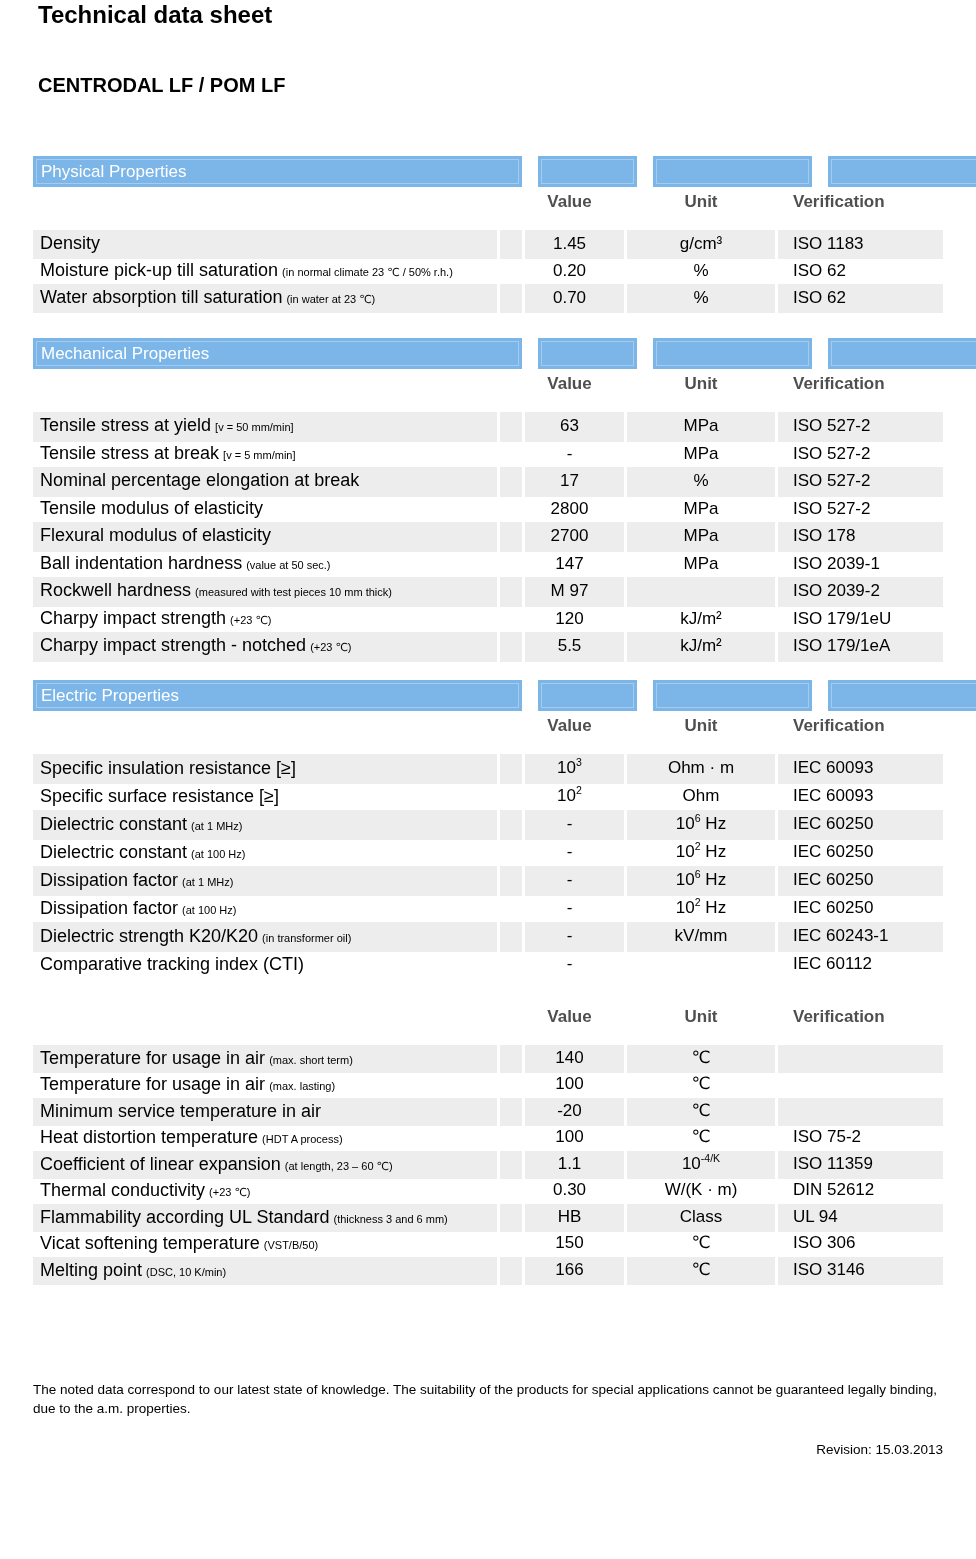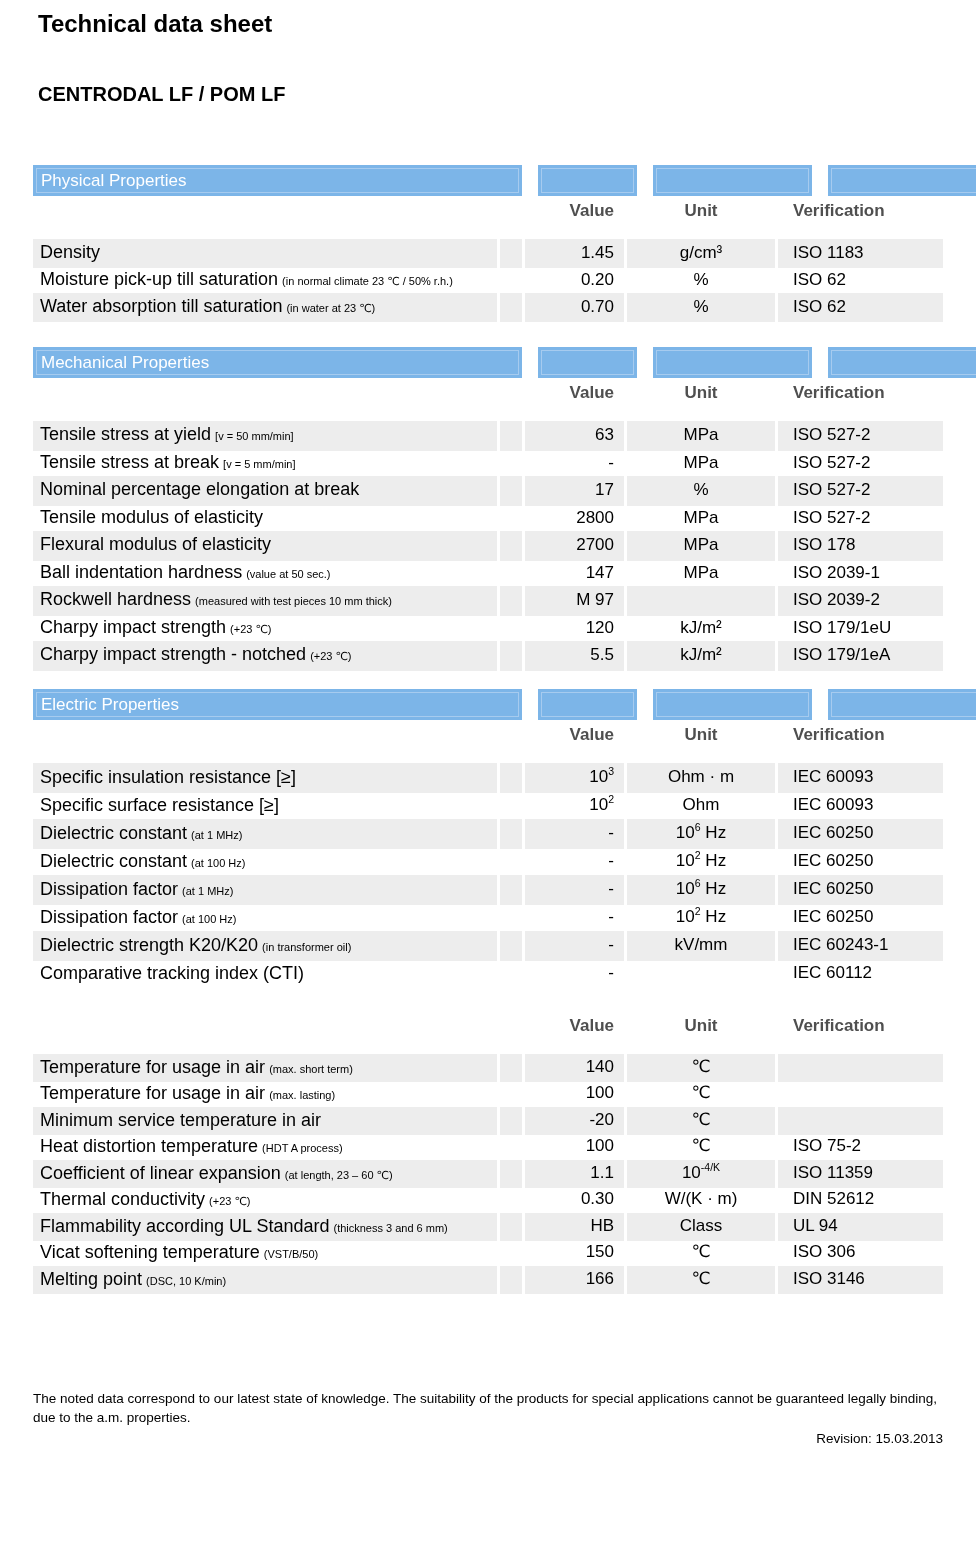--- a/index.html
+++ b/index.html
@@ -5,57 +5,57 @@
   html,body{margin:0;padding:0;background:#fff;}
   body{
     width:976px;height:1559px;overflow:hidden;
     font-family:"Liberation Sans","DejaVu Sans",sans-serif;
     color:#000;
     --blue:#7cb5e8;
     --blue-border:#a6cbef;
     --shade:#ededed;
     --colhead:#4f4f4f;
   }
-  .page{width:910px;margin-left:33px;padding-top:10px;}
+  .page{width:910px;margin-left:33px;padding-top:1px;}
   .doc-title{font-size:24px;line-height:28px;font-weight:bold;margin:0 0 0 5px;}
   .product-title{font-size:20px;line-height:24px;font-weight:bold;margin:44px 0 8px 5px;}
   #sections{margin-top:59px;}
 
   
   .bar{display:grid;grid-template-columns:489px 99px 159px 154px;column-gap:16px;height:14px;}
   .bar-cell{position:relative;background:var(--blue);}
   .bar-cell::after{content:"";position:absolute;inset:3px;border:1px solid var(--blue-border);pointer-events:none;}
   .bar-title{color:#fff;font-size:17px;line-height:31px;padding-left:8px;display:block;white-space:nowrap;}
 
   
   .cols-header,.row{display:grid;grid-template-columns:464px 22px 99px 148px 165px;column-gap:3px;}
   .cols-header{margin-top:19px;height:25px;}
   .col-h{font-weight:bold;font-size:17px;line-height:25px;color:var(--colhead);}
   .rows{margin-top:16px;}
   .row{height:var(--rh);}
   .cell{line-height:var(--rh);overflow:visible;white-space:nowrap;}
   .row.shaded .cell{background:var(--shade);}
   .c-name{padding-left:7px;}
-  .c-value{text-align:right;padding-right:10px;}
+  .c-value{text-align:center;padding-right:10px;}
   .c-unit{text-align:center;}
   .c-verif{padding-left:15px;}
   .pname{font-size:18px;}
   .pnote{font-size:11px;margin-left:4px;}
   .c-value,.c-verif{font-size:17px;}
   .c-unit{font-size:17px;}
   sup{font-size:62%;line-height:0;vertical-align:super;}
 
   
   .sec-0{--rh:27px;}
   .sec-1{--rh:27.5px;margin-top:27px;}
   .sec-2{--rh:28px;margin-top:20px;}
   .sec-3{--rh:26.5px;margin-top:26px;}
 
   .footer-note{margin-top:97px;font-size:13.5px;line-height:19px;width:910px;}
-  .revision{margin-top:4px;font-size:13.5px;line-height:16px;text-align:right;width:910px;}
+  .revision{margin-top:24px;font-size:13.5px;line-height:16px;text-align:right;width:910px;}
 </style>
 </head>
 <body style="--blue: #7cb5e8; --blue-border: #a6cbef; --shade: #ededed; --colhead: #4f4f4f;">
 
 <div class="page">
   <h1 class="doc-title">Technical data sheet</h1>
   <h2 class="product-title">CENTRODAL LF / POM LF</h2>
 
   <div id="sections">
   <section class="section sec-0">

